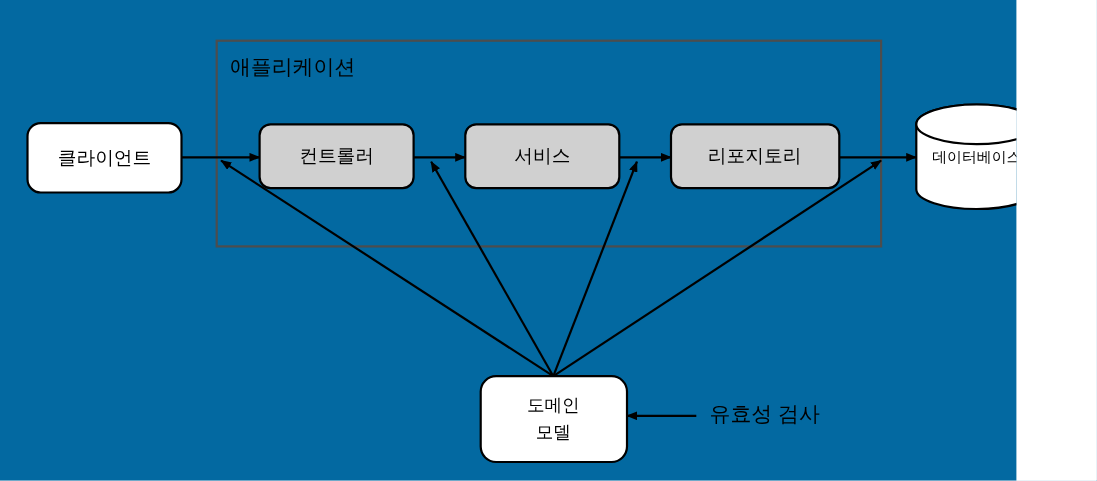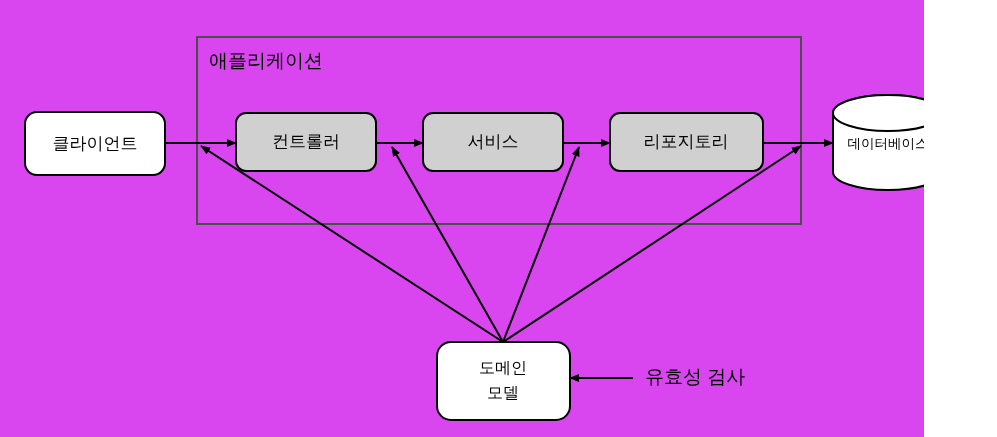--- a/index.html
+++ b/index.html
@@ -7,21 +7,21 @@
     padding: 0;
     background: #ffffff;
   }
   body {
     font-family: "Liberation Sans", "DejaVu Sans", sans-serif;
   }
   #diagram-root {
     position: relative;
     width: 924px;
     height: 437px;
-    background: #d946ef;
+    background: #0369a1;
     overflow: hidden;
   }
   #diagram-svg {
     position: absolute;
     top: 0;
     left: 0;
     width: 997px;
     height: 437px;
   }
   .node-label {

